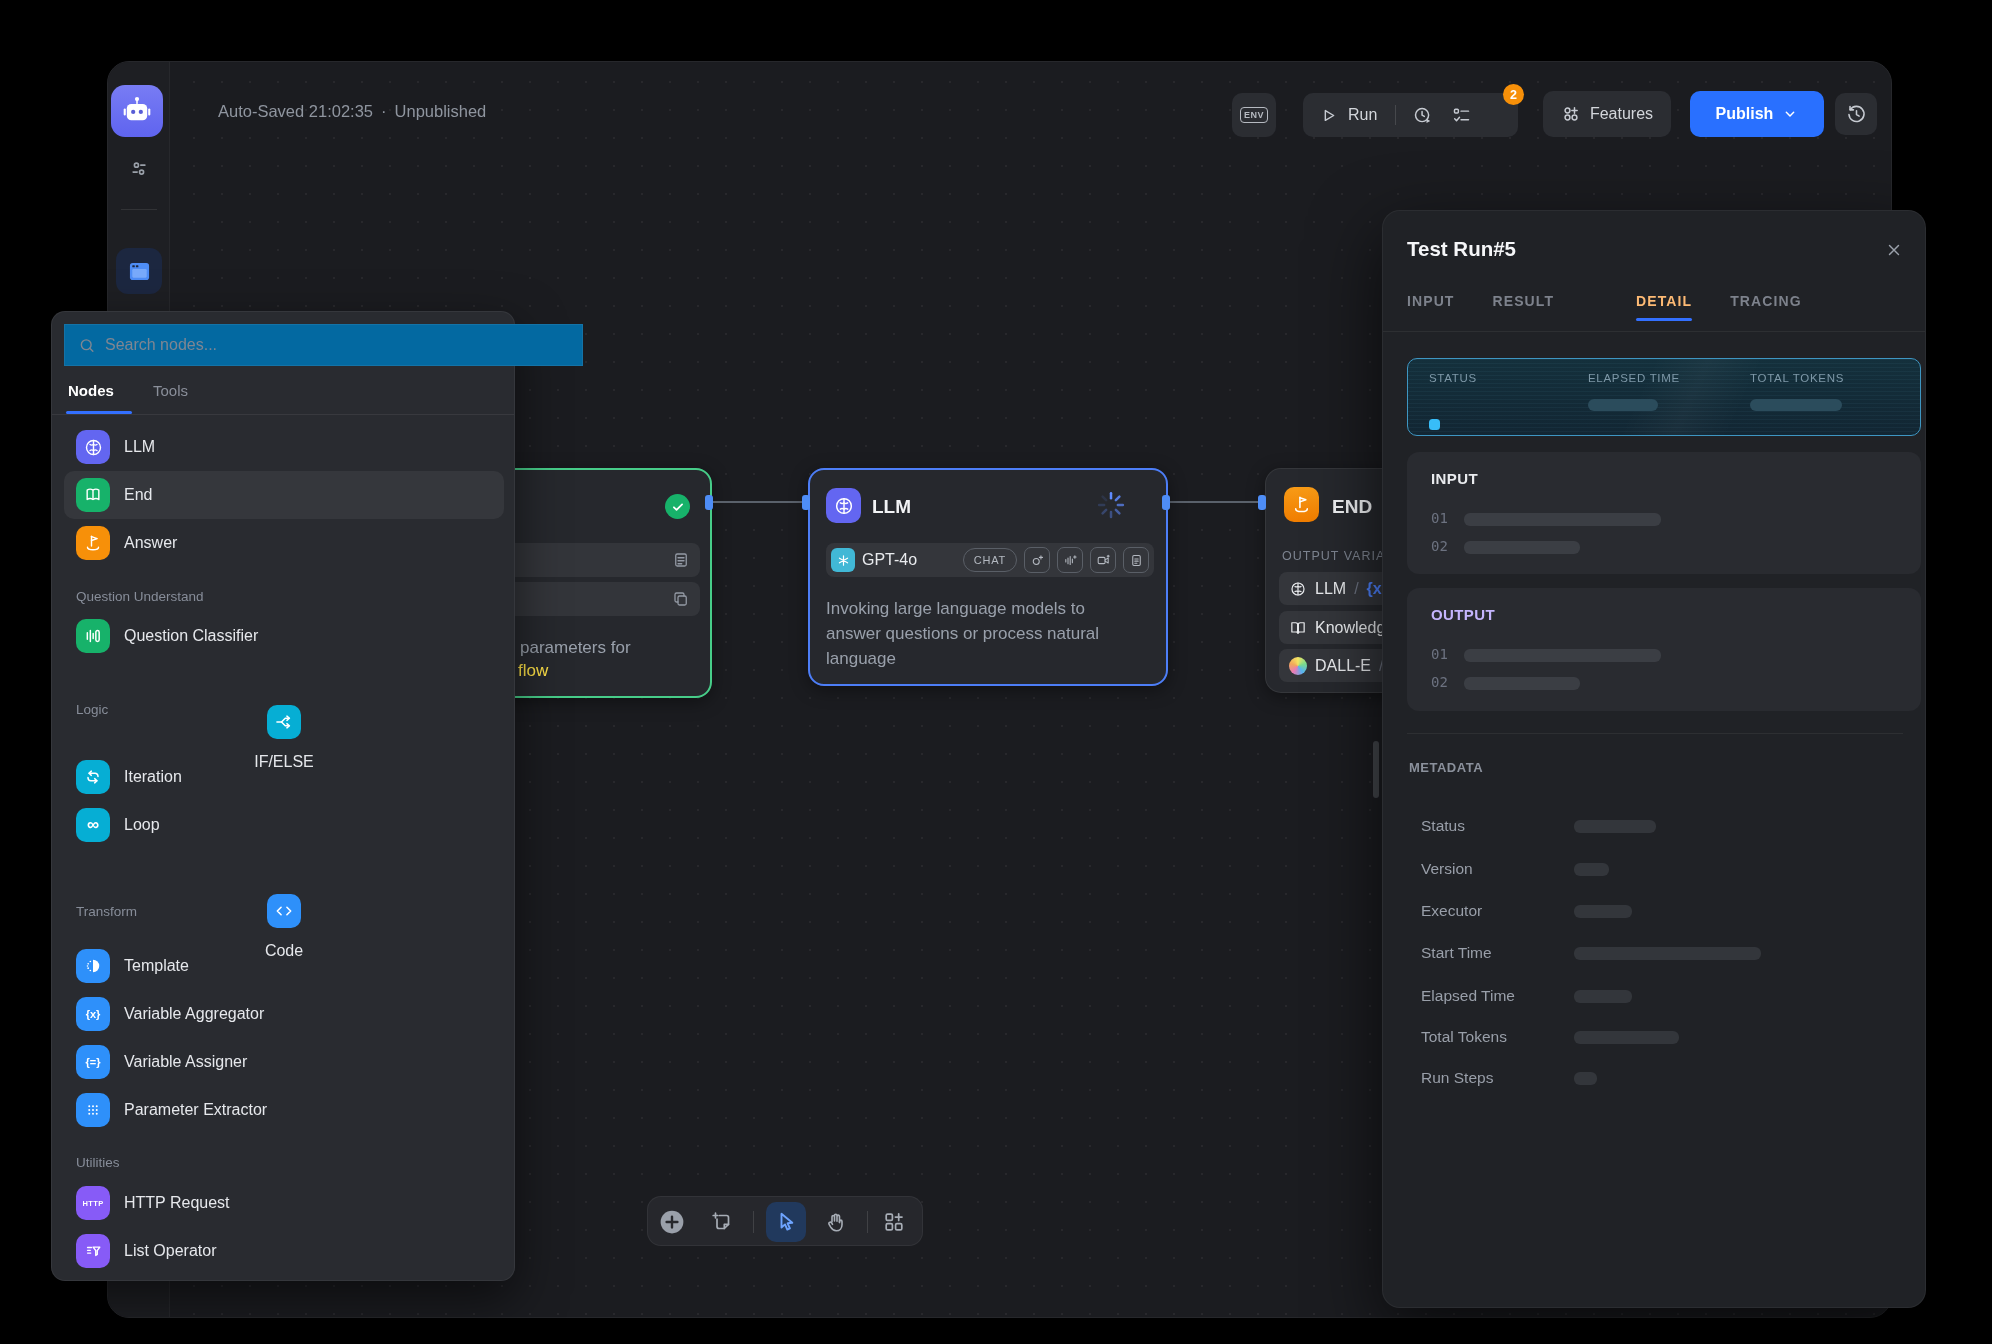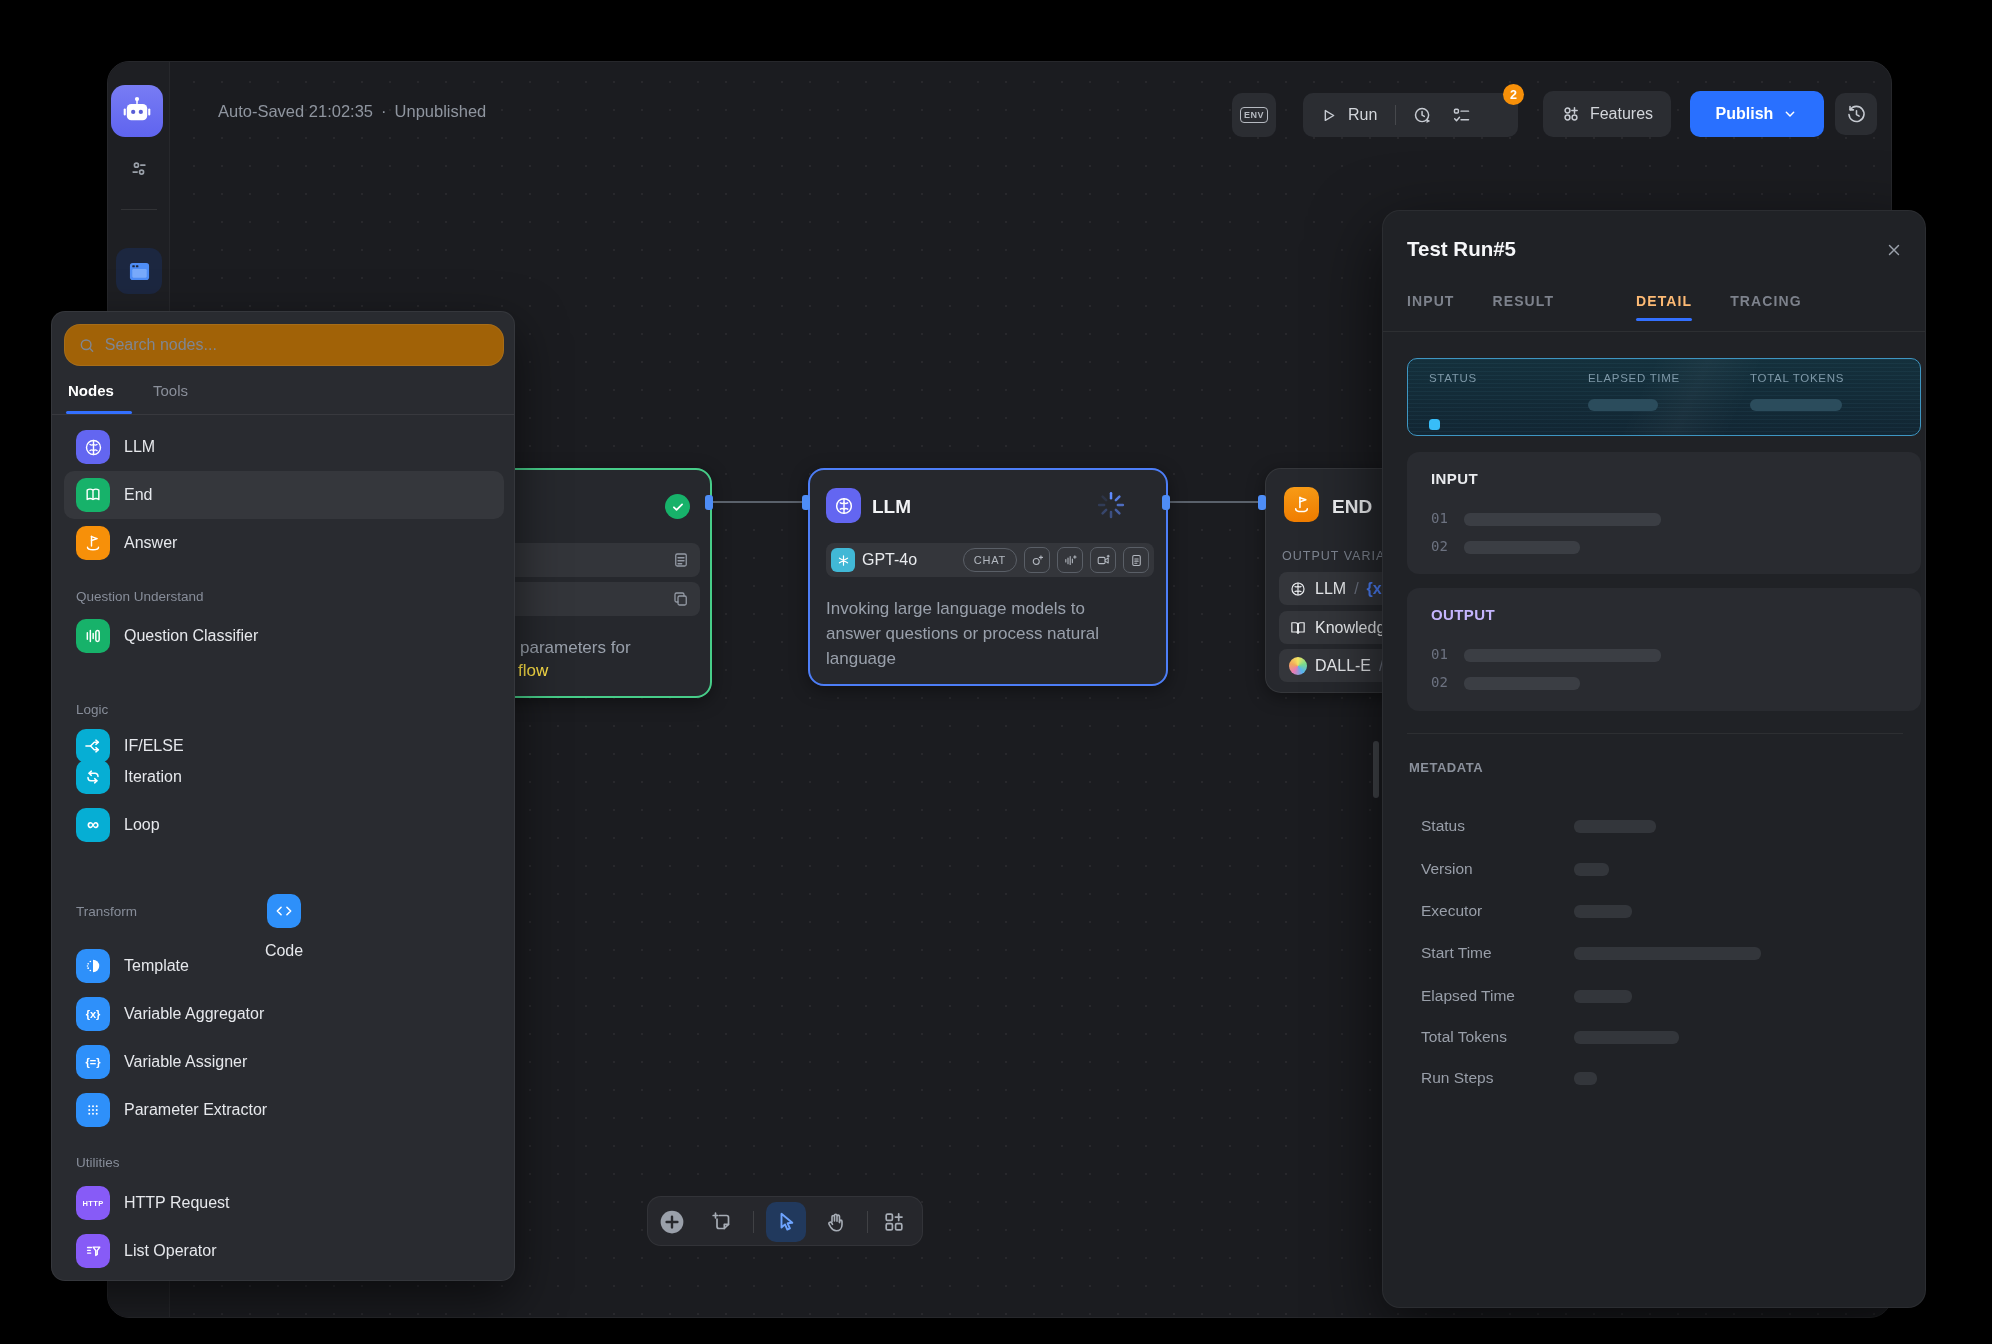--- a/index.html
+++ b/index.html
@@ -21,22 +21,22 @@
   .tb-btn { height:44px; background:#2b2d32; border-radius:10px; display:flex;
     align-items:center; justify-content:center; gap:9px; color:#d3d6db; font-size:16px; }
   .env-badge { border:1.5px solid #b6bac1; border-radius:4px; padding:2px 3px;
     font-size:9px; font-weight:bold; letter-spacing:.5px; color:#b6bac1; }
   .vdiv { width:1px; height:20px; background:rgba(255,255,255,.13); }
 
   
   #node-panel { position:absolute; left:51px; top:311px; width:464px; height:970px;
     background:#292b30; border:1px solid rgba(255,255,255,.06); border-radius:14px;
     box-shadow:0 18px 50px rgba(0,0,0,.55); z-index:40; }
-  .search-wrap { position:absolute; left:12px; top:12px; width:440px; height:42px;
-    background:#a16207; border:1px solid rgba(255,255,255,.07); border-radius:16px;
+  .search-wrap { position:absolute; left:12px; top:12px; width:519px; height:42px;
+    background:#0369a1; border:1px solid rgba(255,255,255,.07); border-radius:0;
     display:flex; align-items:center; gap:9px; padding:0 13px; }
   .search-wrap input { background:transparent; border:none; outline:none; color:#e6e8ec;
     font-size:16px; width:100%; font-family:"Liberation Sans",sans-serif; }
   .search-wrap input::placeholder { color:#7f8692; }
   .tile { width:34px; height:34px; border-radius:10px; display:flex; align-items:center;
     justify-content:center; flex:0 0 auto; color:#fff; }
   .nrow { position:absolute; left:12px; width:440px; height:48px; display:flex;
     align-items:center; gap:14px; padding:0 12px; border-radius:10px; color:#e6e8ec;
     font-size:16px; }
   .nrow.hover { background:rgba(255,255,255,.06); }
@@ -389,21 +389,21 @@
     <span class="tile" style="background:#17b26a;">
       <svg width="20" height="20" viewBox="0 0 24 24" fill="none" stroke="#fff" stroke-width="1.8" stroke-linecap="round">
         <path d="M5.2 8v8M8.8 5.5v13M12.2 9v6"></path>
           <rect x="15.4" y="5.5" width="4" height="13" rx="2"></rect>
       </svg>
     </span>
     <span>Question Classifier</span>
   </div>
 
   <div class="nsec" style="top:390px;text-align:right;">Logic</div>
-  <div class="nrow" style="top:410px;">
+  <div class="nrow" style="top:393px;flex-direction:column;">
     <span class="tile" style="background:#06aed4;">
       <svg width="20" height="20" viewBox="0 0 24 24" fill="none" stroke="#fff" stroke-width="1.8" stroke-linecap="round" stroke-linejoin="round">
         <path d="M3.5 12h5.5l4.5-4.5h4.5"></path>
           <path d="M9 12l4.5 4.5H18"></path>
         <path d="M15.5 5l3 2.5-3 2.5M15.5 14l3 2.5-3 2.5"></path>
       </svg>
     </span>
     <span>IF/ELSE</span>
   </div>
   <div class="nrow" style="top:441px;">

